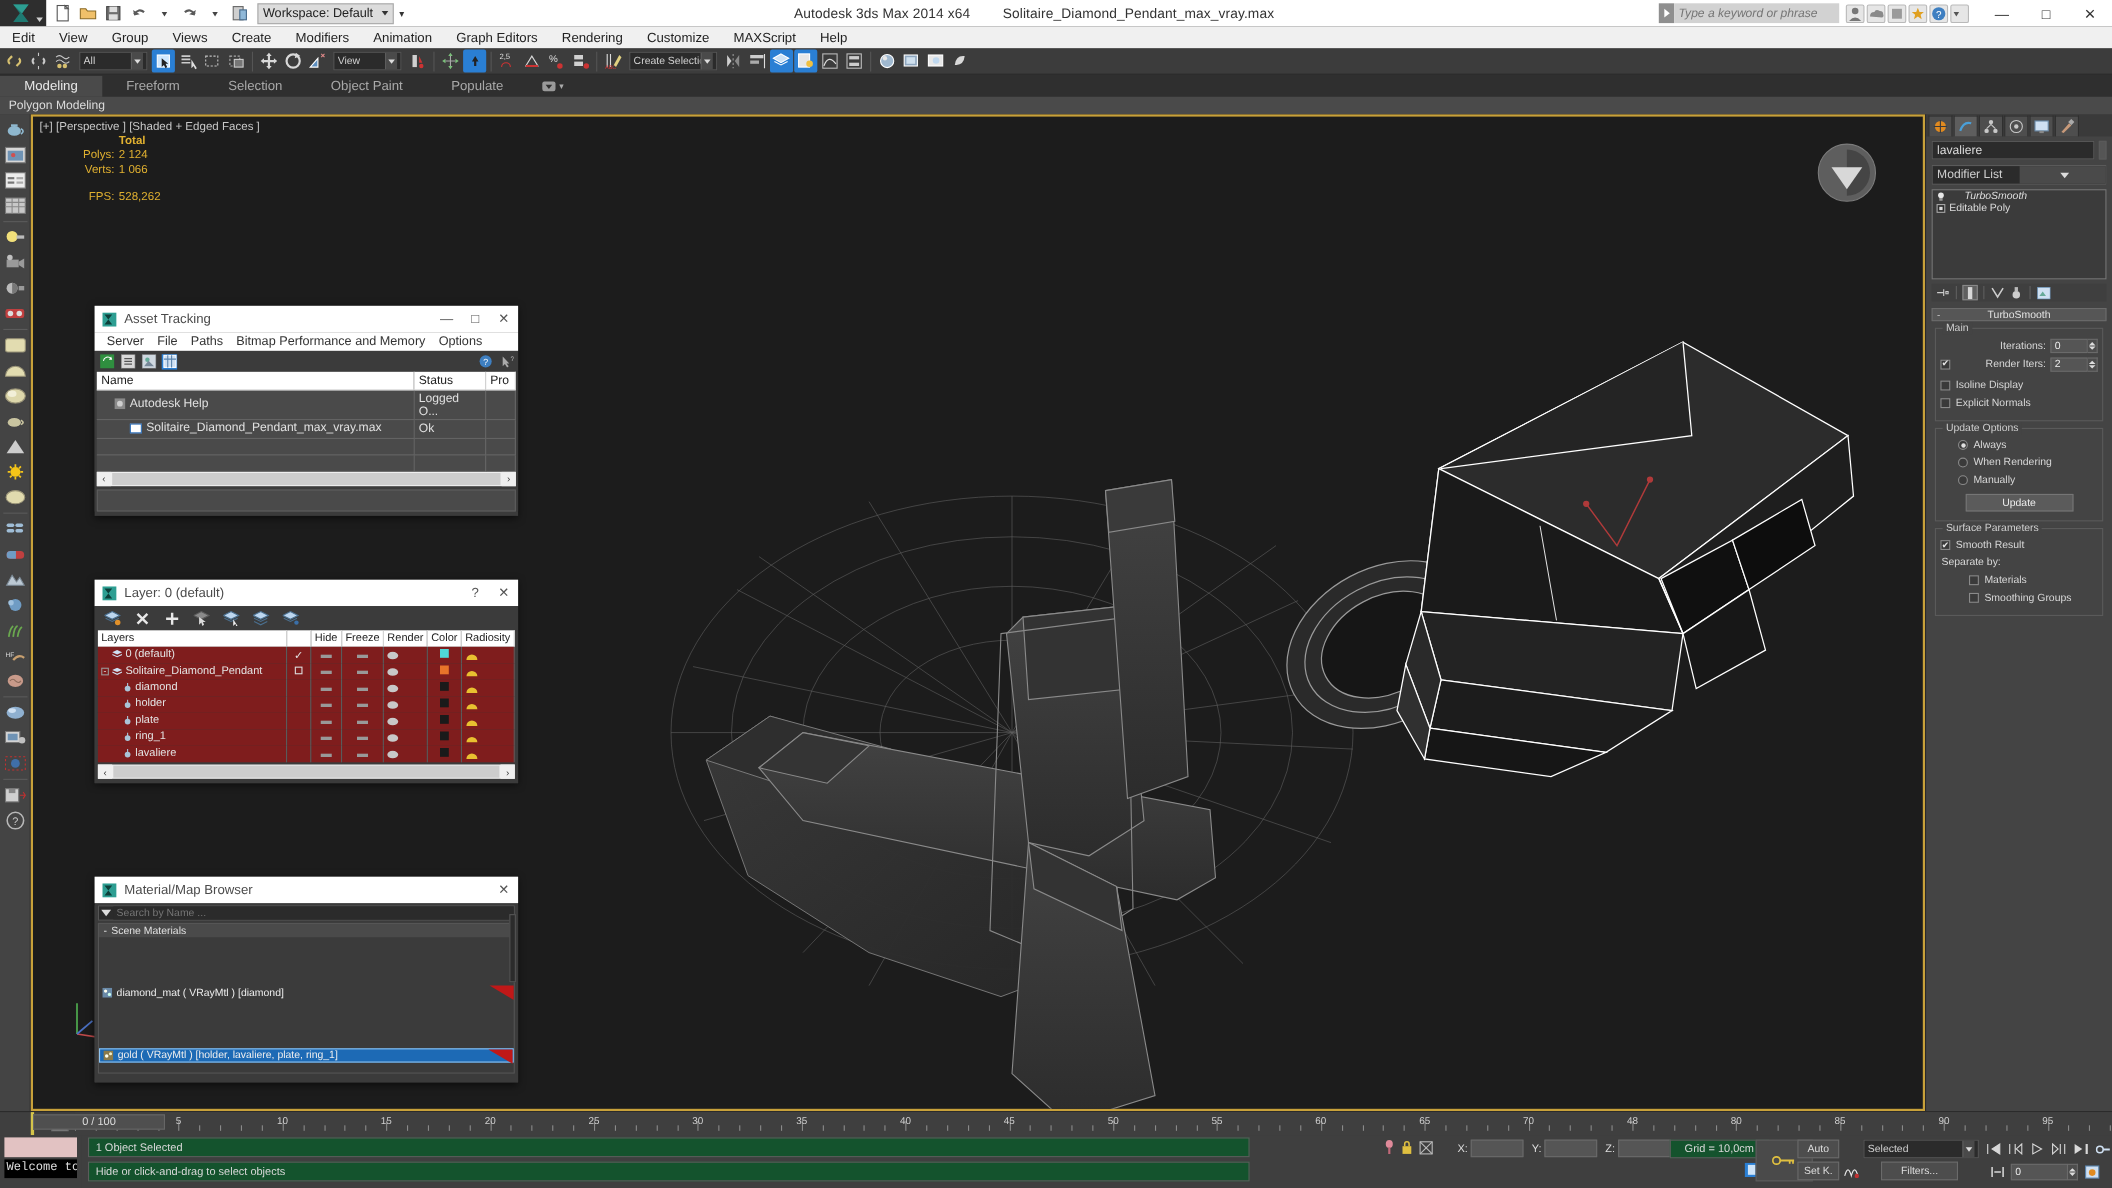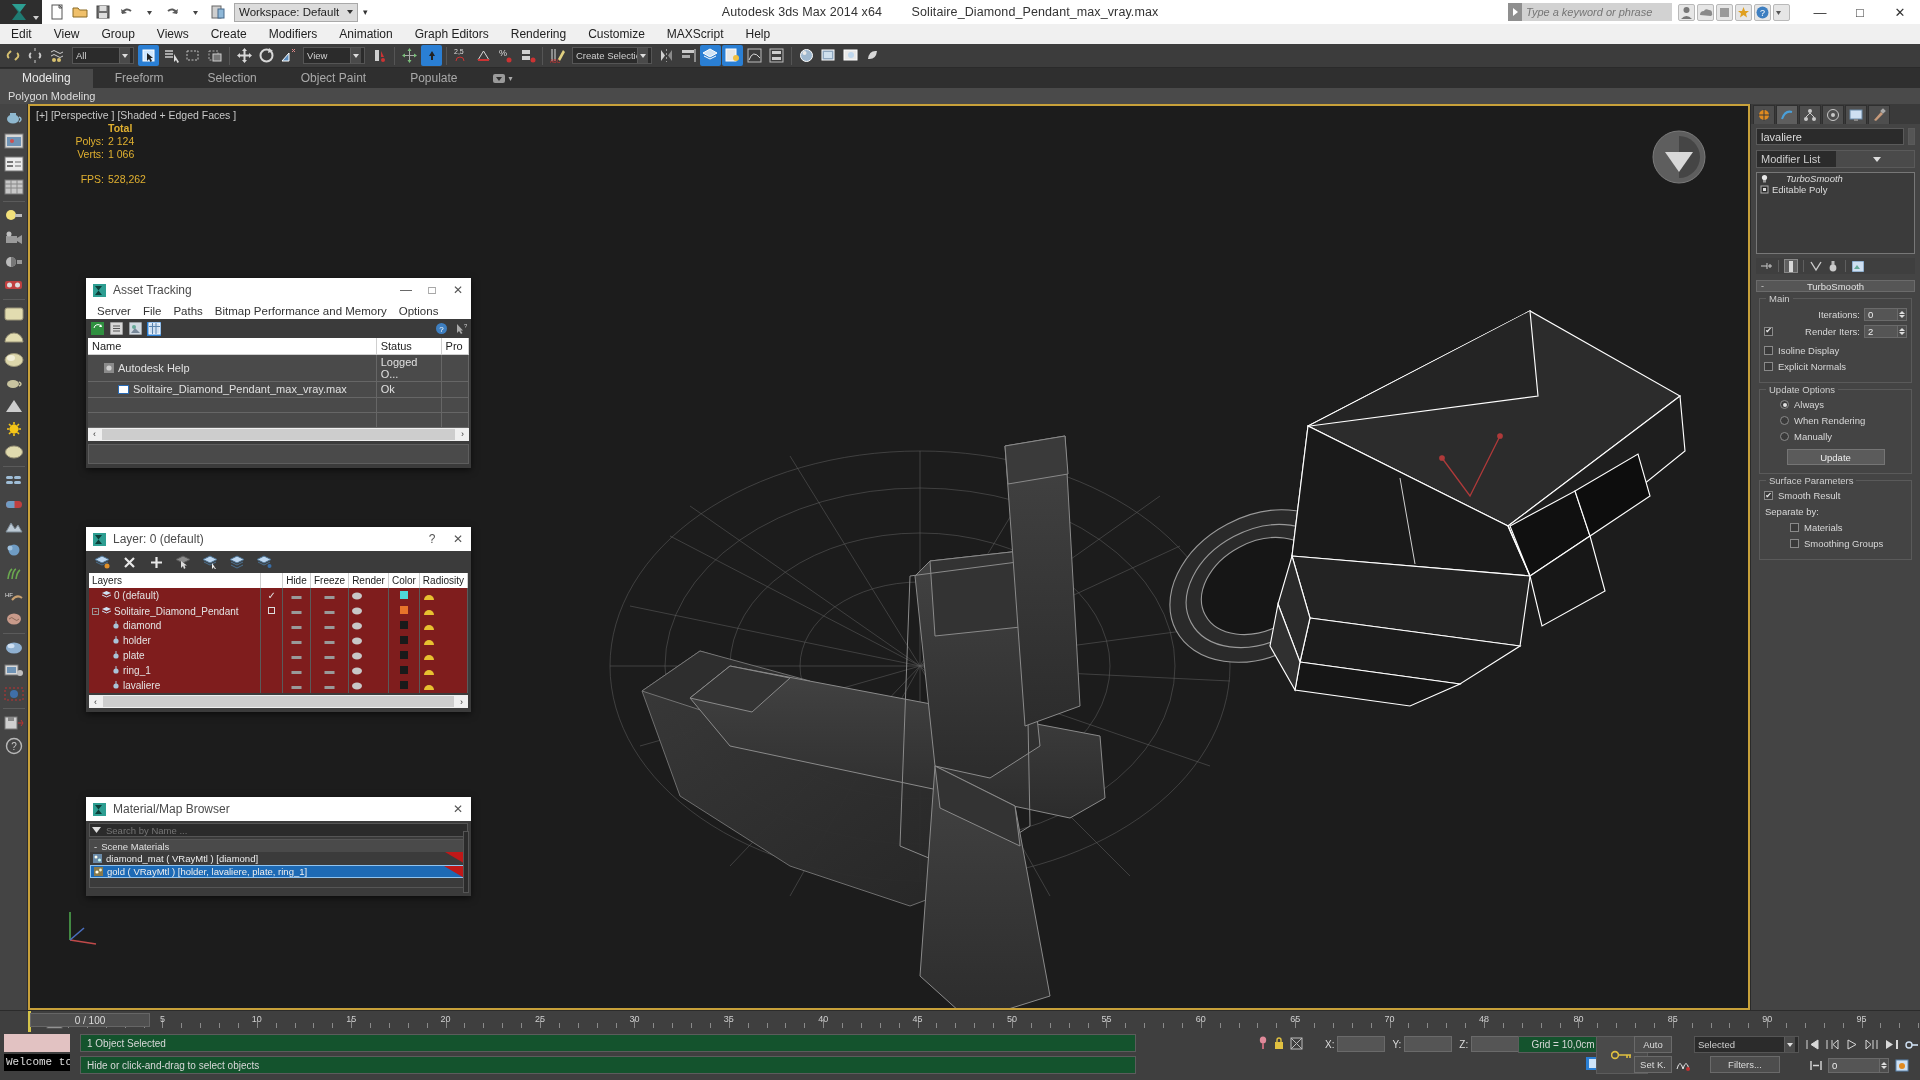--- a/index.html
+++ b/index.html
@@ -143,21 +143,21 @@
   table.lyr th{background:#fff;color:#222;font-size:10px;font-weight:normal;padding:2px 3px;border-right:1px solid #d0d0d0;text-align:left;}
   table.lyr td{background:#7f1d1d;font-size:10px;color:#e3e3e3;padding:1px 3px;height:15px;border-right:1px solid #5a5a5a;}
   .swbox{width:8px;height:8px;display:inline-block;}
 
   
   .mmb-search{height:14px;background:#2b2b2b;display:flex;align-items:center;margin:2px 3px;border:1px solid #555;}
   .mmb-search .fa{width:13px;display:flex;align-items:center;justify-content:center;}
   .mmb-search input{flex:1;height:12px;background:#2b2b2b;border:none;color:#c7c7c7;font-size:9.5px;padding-left:3px;font-family:"Liberation Sans",sans-serif;}
   .mmb-list{margin:1px 3px 4px 3px;background:#3b3b3b;border:1px solid #555;}
   .mmb-grp{height:12px;background:#4a4a4a;display:flex;align-items:center;padding-left:4px;font-size:9.5px;color:#e0e0e0;}
-  .mmb-item{height:13px;display:flex;align-items:center;padding-left:3px;gap:4px;position:relative;}
+  .mmb-item{height:13px;display:flex;align-items:center;padding-left:3px;gap:4px;position:relative;margin-top:44px;}
   .mmb-item.sel{background:#1d6ab5;border:1px solid #8fc3ef;}
   .mmb-item span{font-size:9.5px;color:#eee;}
   .mmb-item .redtri{position:absolute;right:0;top:0;width:0;height:0;border-top:13px solid #c01818;border-left:22px solid transparent;}
   .swtex{width:9px;height:9px;flex:none;}
 
   
   #trackbar{position:absolute;left:0;top:1010px;width:1920px;height:22px;background:#3f3f3f;display:flex;align-items:center;border-top:1px solid #2b2b2b;padding-left:40px;}
   #tb-left{width:28px;height:22px;display:flex;align-items:center;justify-content:center;}
   #ruler{flex:1;height:22px;position:relative;overflow:hidden;background:#3f3f3f;}
   #ruler .tick{position:absolute;bottom:5px;width:1px;background:#8a8a8a;}

